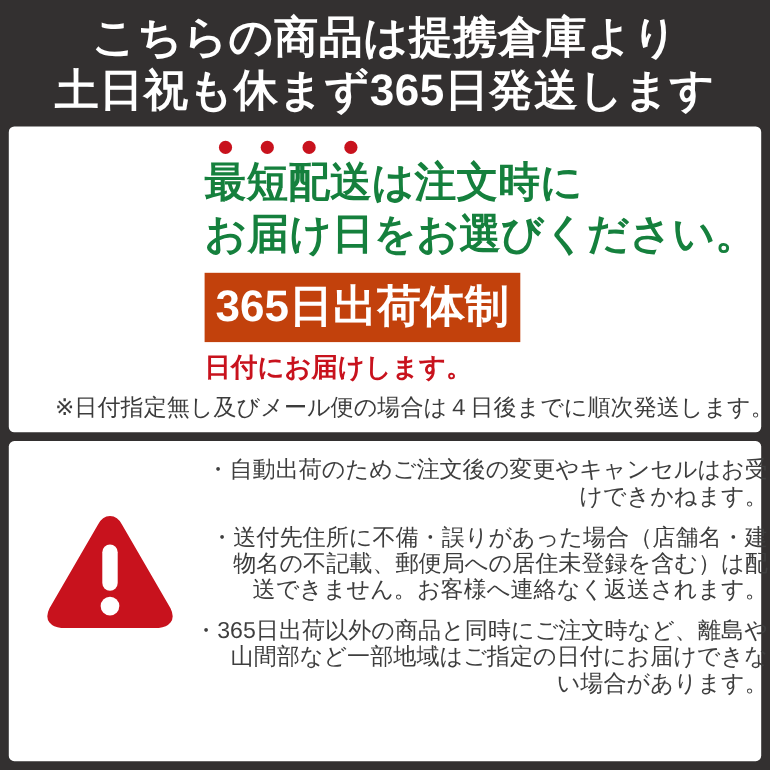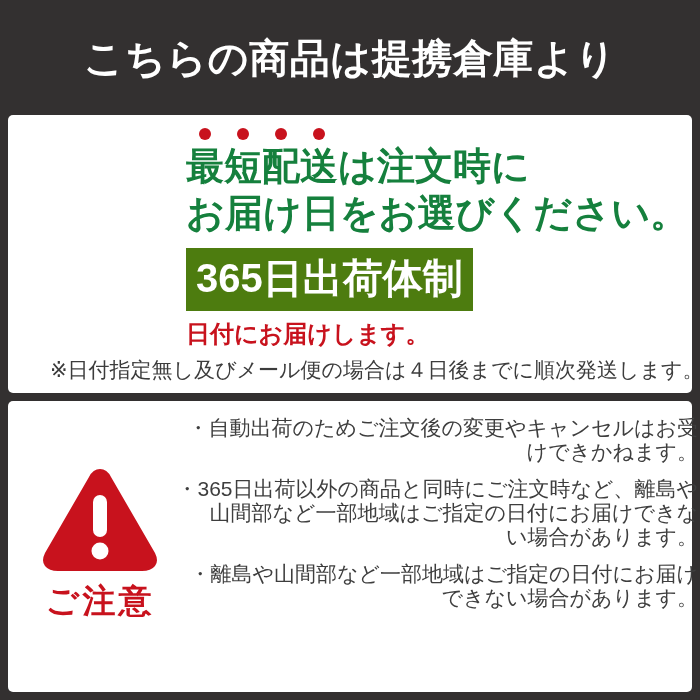--- a/index.html
+++ b/index.html
@@ -49,21 +49,21 @@
   .headline {
     margin-top: 3px;
     color: #15803d; font-size: 38px; font-weight: 700;
     line-height: 47px; white-space: nowrap;
   }
   .hl-line {
     margin-top: 11px;
     display: flex; align-items: center; gap: 10px;
     font-size: 40px; font-weight: 700; white-space: nowrap;
   }
-  .hl-box { background: #4d7c0f; color: #ffffff; padding: 3px 10px 5px 10px; }
+  .hl-box { background: #c2410c; color: #ffffff; padding: 3px 10px 5px 10px; }
   .hl-suffix { color: #c8121d; }
   .hl-line2 {
     margin-top: 7px;
     color: #c8121d; font-size: 24px; font-weight: 700; white-space: nowrap;
   }
   .ship-note {
     position: absolute; left: 0; right: 0; bottom: 9px;
     text-align: right;
     color: #3c3c3c; font-size: 21px; white-space: nowrap; margin-left: 42px;
   }
@@ -93,20 +93,21 @@
   svg .red { fill: #c8121d; }
   svg .white { fill: #ffffff; }
 </style>
 </head>
 <body>
 
 <div class="page">
 
   <header class="top-banner">
     <div>こちらの商品は提携倉庫より</div>
+    <div>土日祝も休まず365日発送します</div>
   </header>
 
   <section class="panel shipping-panel">
 
     <div class="ship-right">
       <div class="dots">
         <span class="dot"></span>
         <span class="dot"></span>
         <span class="dot"></span>
         <span class="dot"></span>
@@ -124,23 +125,22 @@
     <div class="ship-note">※日付指定無し及びメール便の場合は４日後までに順次発送します。</div>
   </section>
 
   <section class="panel caution-panel">
     <div class="caution-left">
       <svg width="120" height="106" viewBox="0 0 120 106" aria-hidden="true">
         <path class="red" d="M60,4 Q67,4 71,12 L115,88 Q119,96 115,101 Q111,106 102,106 L18,106 Q9,106 5,101 Q1,96 5,88 L49,12 Q53,4 60,4 Z"></path>
         <rect class="white" x="53" y="30" width="14" height="42" rx="7"></rect>
         <circle class="white" cx="60" cy="86" r="8.5"></circle>
       </svg>
-      <div class="caution-label">ご注意</div>
     </div>
 
     <ul class="bullet-list">
       <li>自動出荷のためご注文後の変更やキャンセルはお受けできかねます。</li>
+      <li>送付先住所に不備・誤りがあった場合（店舗名・建物名の不記載、郵便局への居住未登録を含む）は配送できません。お客様へ連絡なく返送されます。</li>
       <li>365日出荷以外の商品と同時にご注文時など、離島や山間部など一部地域はご指定の日付にお届けできない場合があります。</li>
-      <li>離島や山間部など一部地域はご指定の日付にお届けできない場合があります。</li>
     </ul>
   </section>
 
 </div>
 
 </body></html>

